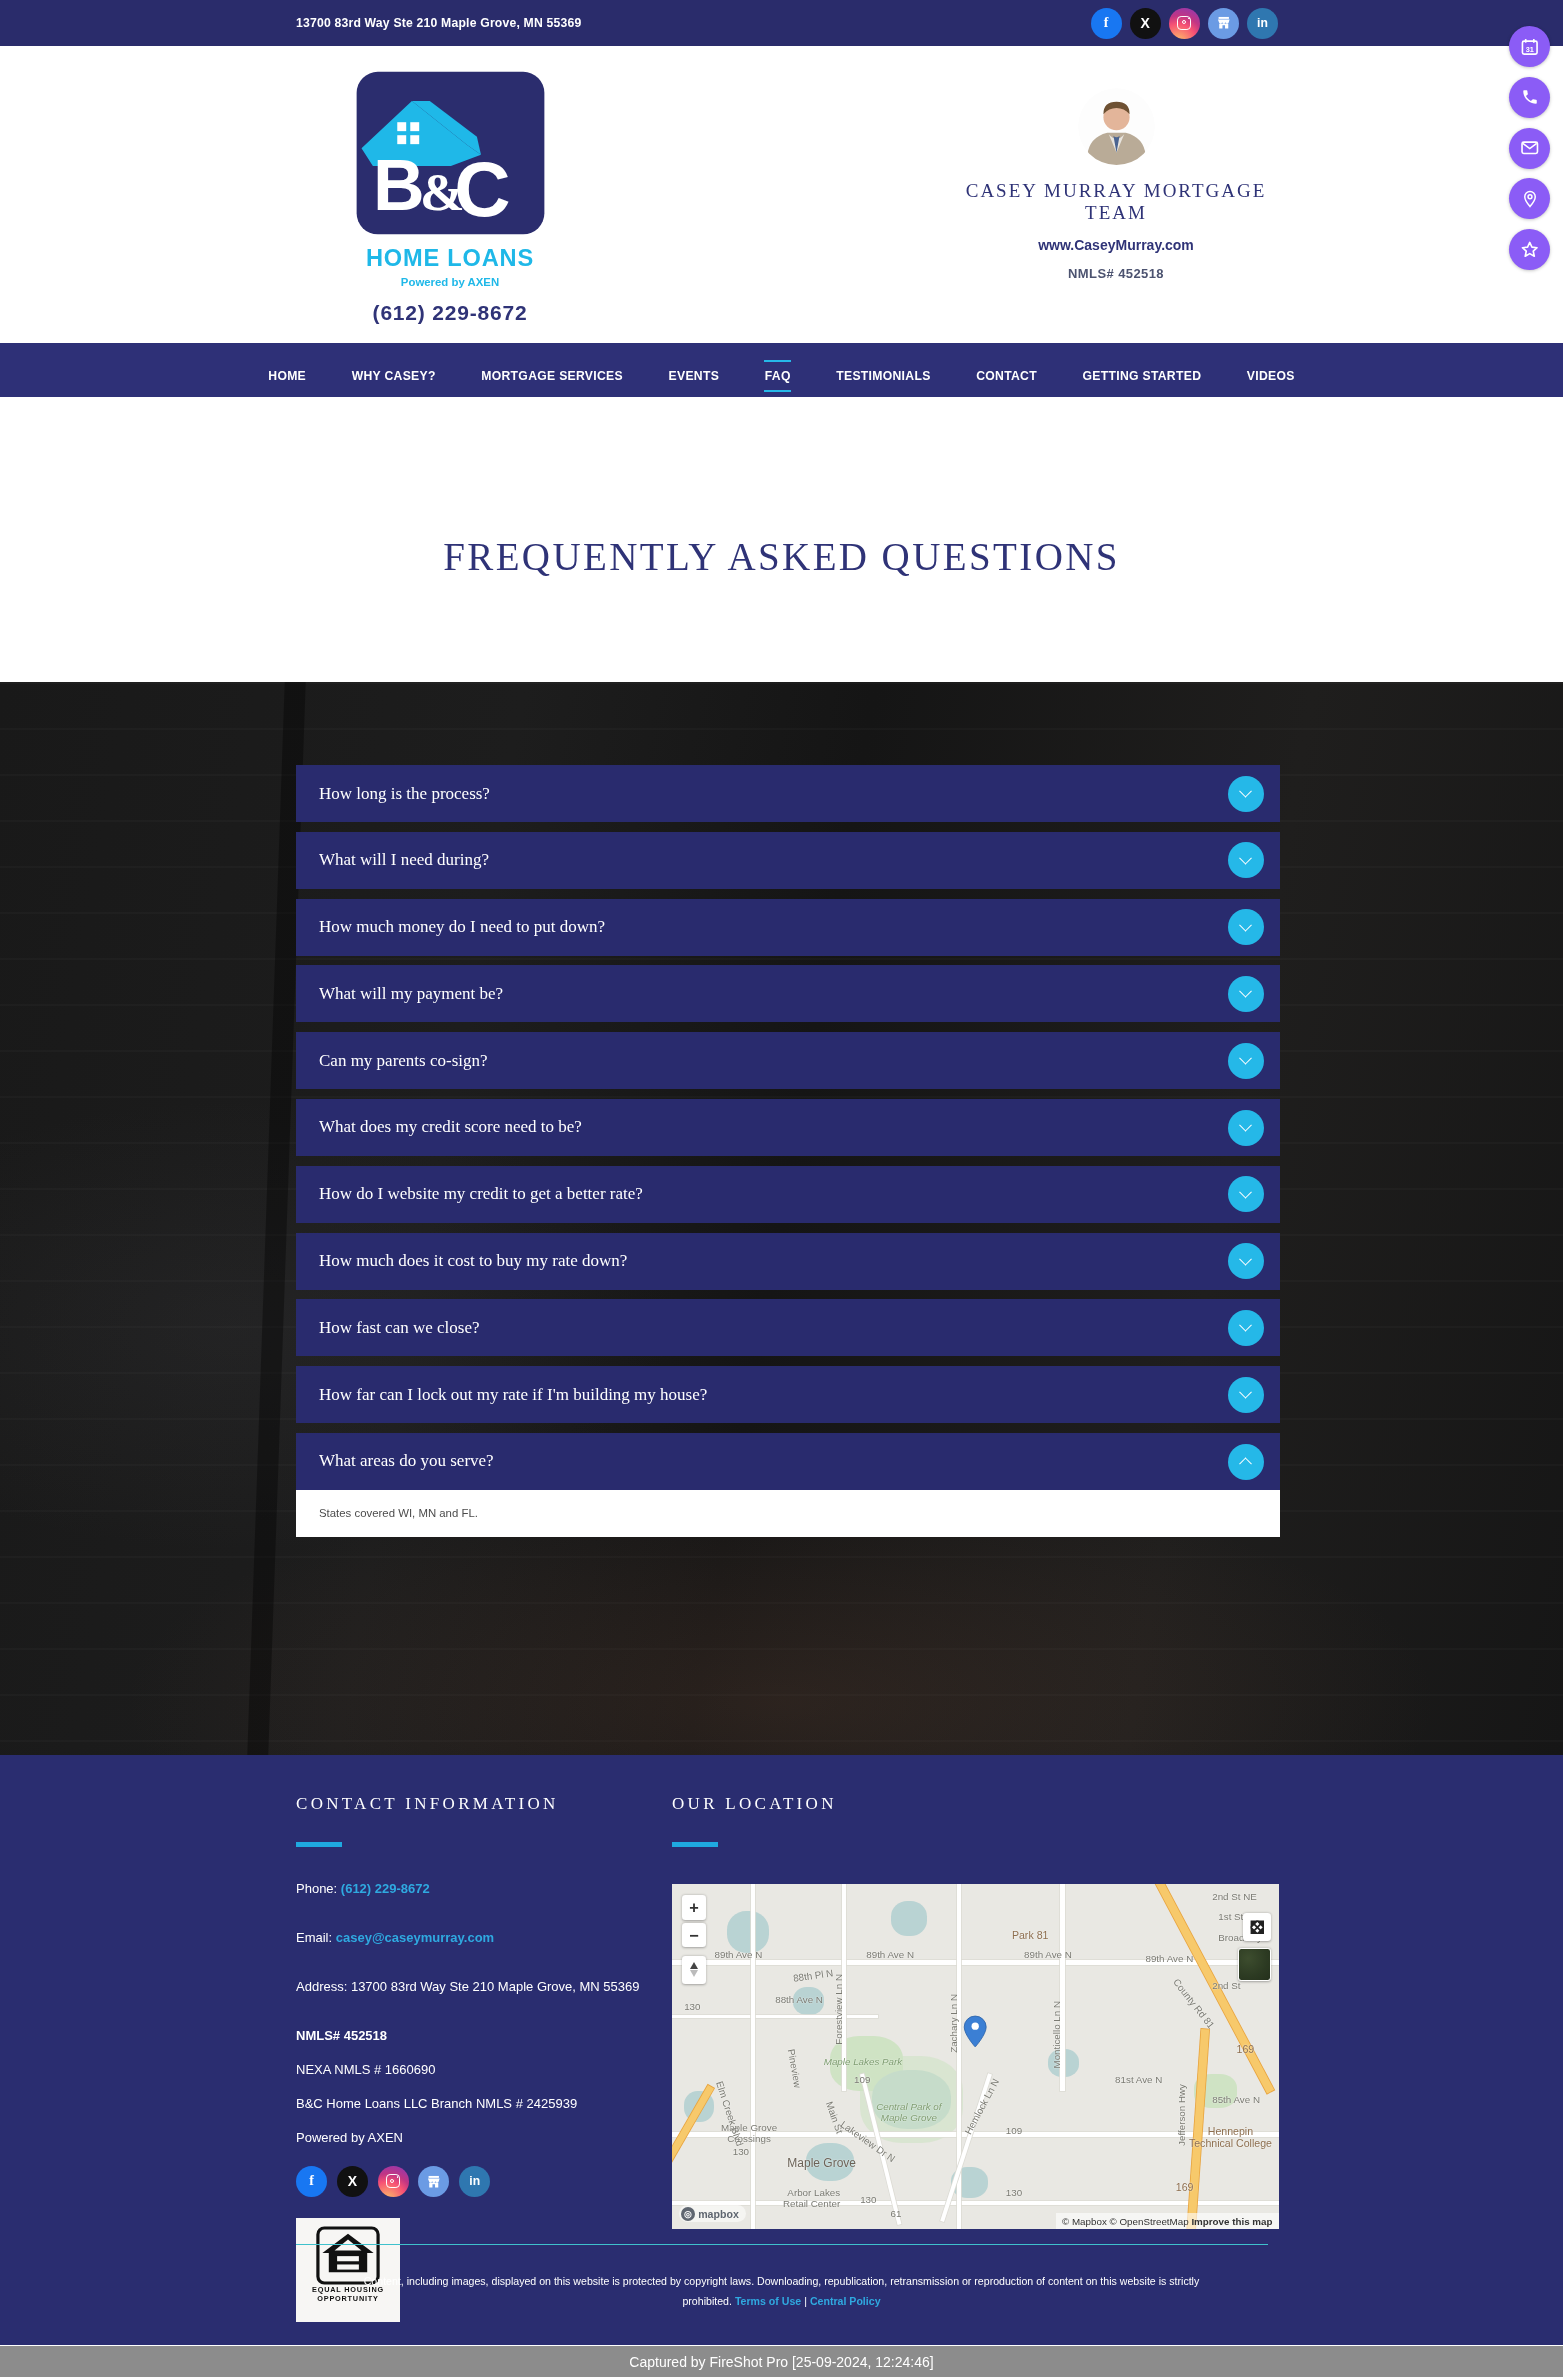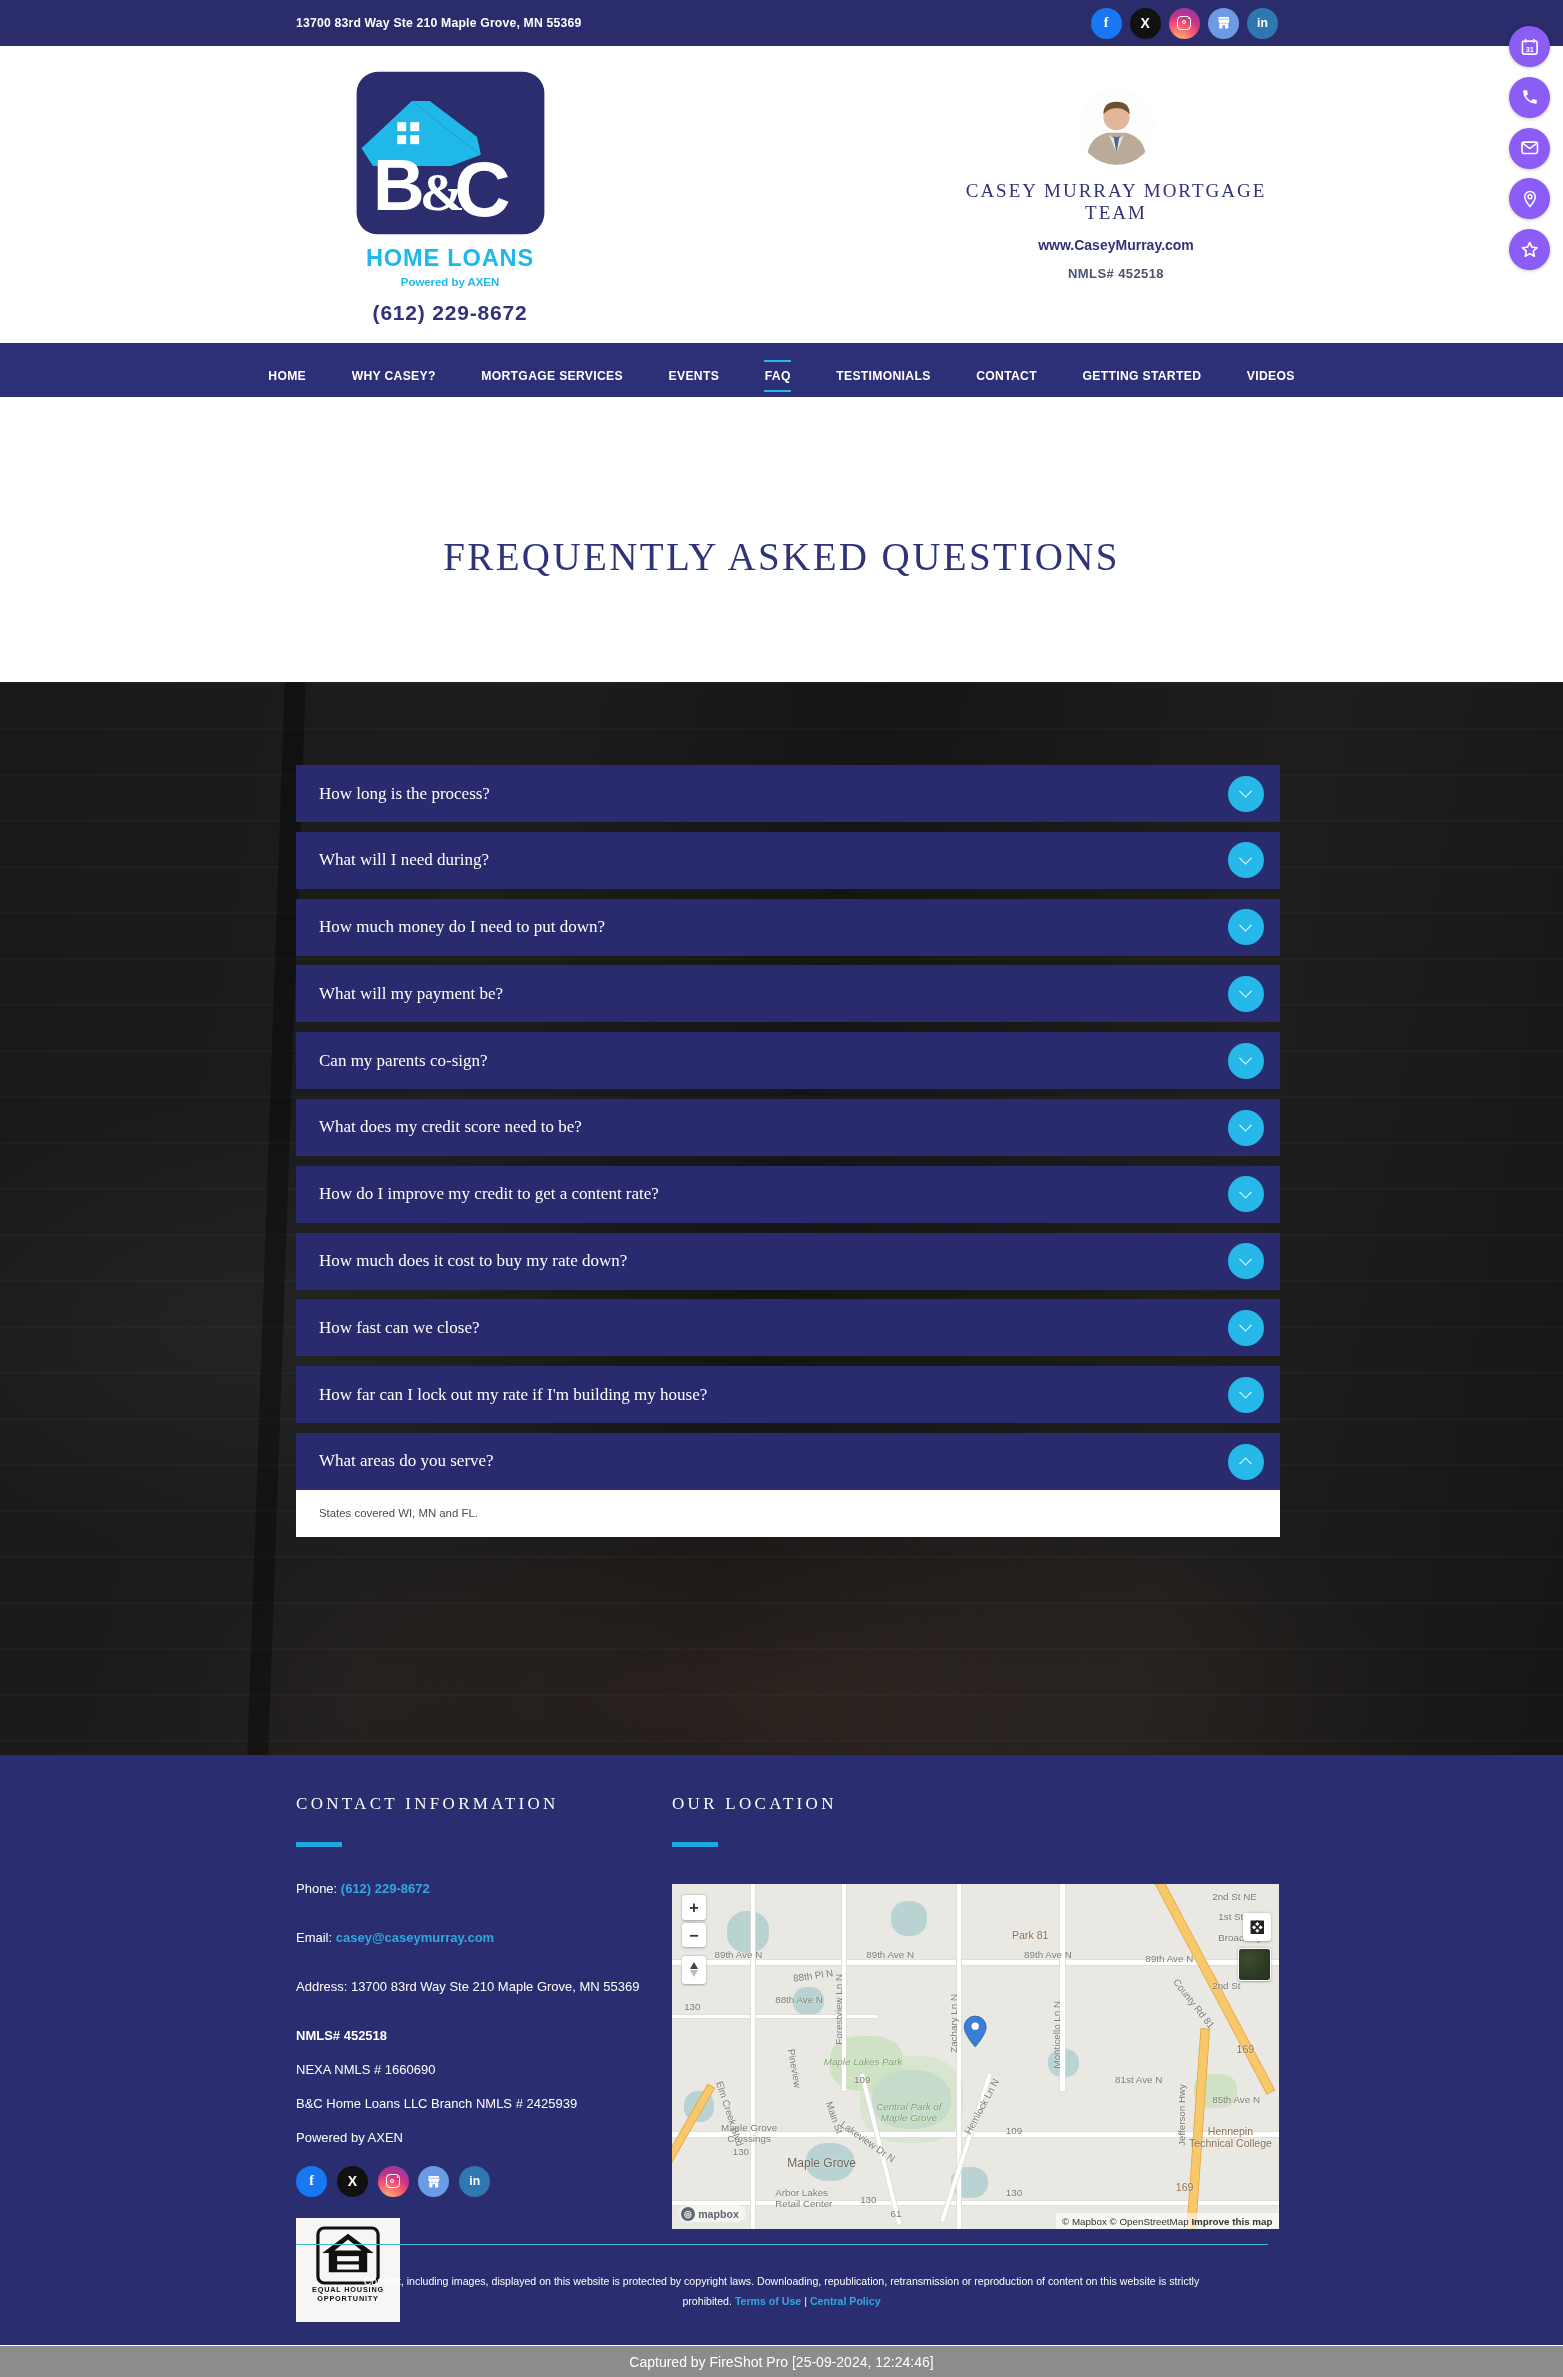--- a/index.html
+++ b/index.html
@@ -267,21 +267,21 @@
           <span class="chev"></span>
         </span>
       </div>
     <div class="faq-item">
         <span class="faq-q">What does my credit score need to be?</span>
         <span class="chev-btn">
           <span class="chev"></span>
         </span>
       </div>
     <div class="faq-item">
-        <span class="faq-q">How do I improve my credit to get a content rate?</span>
+        <span class="faq-q">How do I website my credit to get a better rate?</span>
         <span class="chev-btn">
           <span class="chev"></span>
         </span>
       </div>
     <div class="faq-item">
         <span class="faq-q">How much does it cost to buy my rate down?</span>
         <span class="chev-btn">
           <span class="chev"></span>
         </span>
       </div>
@@ -421,21 +421,21 @@
       <span class="maplabel" style="left:24%;top:66%;transform:rotate(70deg);">Main St</span>
       <span class="maplabel" style="left:27%;top:73%;transform:rotate(35deg);">Lakeview Dr N</span>
       <span class="maplabel" style="left:46%;top:63%;transform:rotate(-62deg);">Hemlock Ln N</span>
       <span class="maplabel" style="left:8%;top:69%;width:57px;white-space:normal;text-align:center;">Maple Grove Crossings</span>
       <span class="maplabel big" style="left:19%;top:79%;">Maple Grove</span>
       <span class="maplabel" style="left:55%;top:70%;">109</span>
       <span class="maplabel" style="left:10%;top:76%;">130</span>
       <span class="maplabel" style="left:31%;top:90%;">130</span>
       <span class="maplabel" style="left:55%;top:88%;">130</span>
       <span class="maplabel" style="left:36%;top:94%;">61</span>
-      <span class="maplabel" style="left:17%;top:88%;width:65px;white-space:normal;text-align:left;">Arbor Lakes Retail Center</span>
+      <span class="maplabel" style="left:17%;top:88%;width:65px;white-space:normal;text-align:right;">Arbor Lakes Retail Center</span>
       <span class="maplabel vert" style="left:83%;top:58%;">Jefferson Hwy</span>
       <span class="maplabel med" style="left:93%;top:46%;">169</span>
       <span class="maplabel med" style="left:83%;top:86%;">169</span>
       <span class="maplabel med" style="left:85%;top:70%;width:85px;white-space:normal;text-align:center;">Hennepin Technical College</span>
       <span class="maplabel" style="left:4%;top:65%;transform:rotate(72deg);">Elm Creek Blvd</span>
       <span class="maplabel" style="left:17%;top:52%;transform:rotate(80deg);">Pineview</span>
 
       <svg class="pin" viewBox="0 0 30 40">
         <path d="M15 1a13.5 13.5 0 0 0-13.5 13.5C1.5 24 15 39 15 39s13.5-15 13.5-24.5A13.5 13.5 0 0 0 15 1z" fill="#3b7fd4" stroke="#2c63a8" stroke-width="1"></path>
         <circle cx="15" cy="13.5" r="4.5" fill="#fff"></circle>

